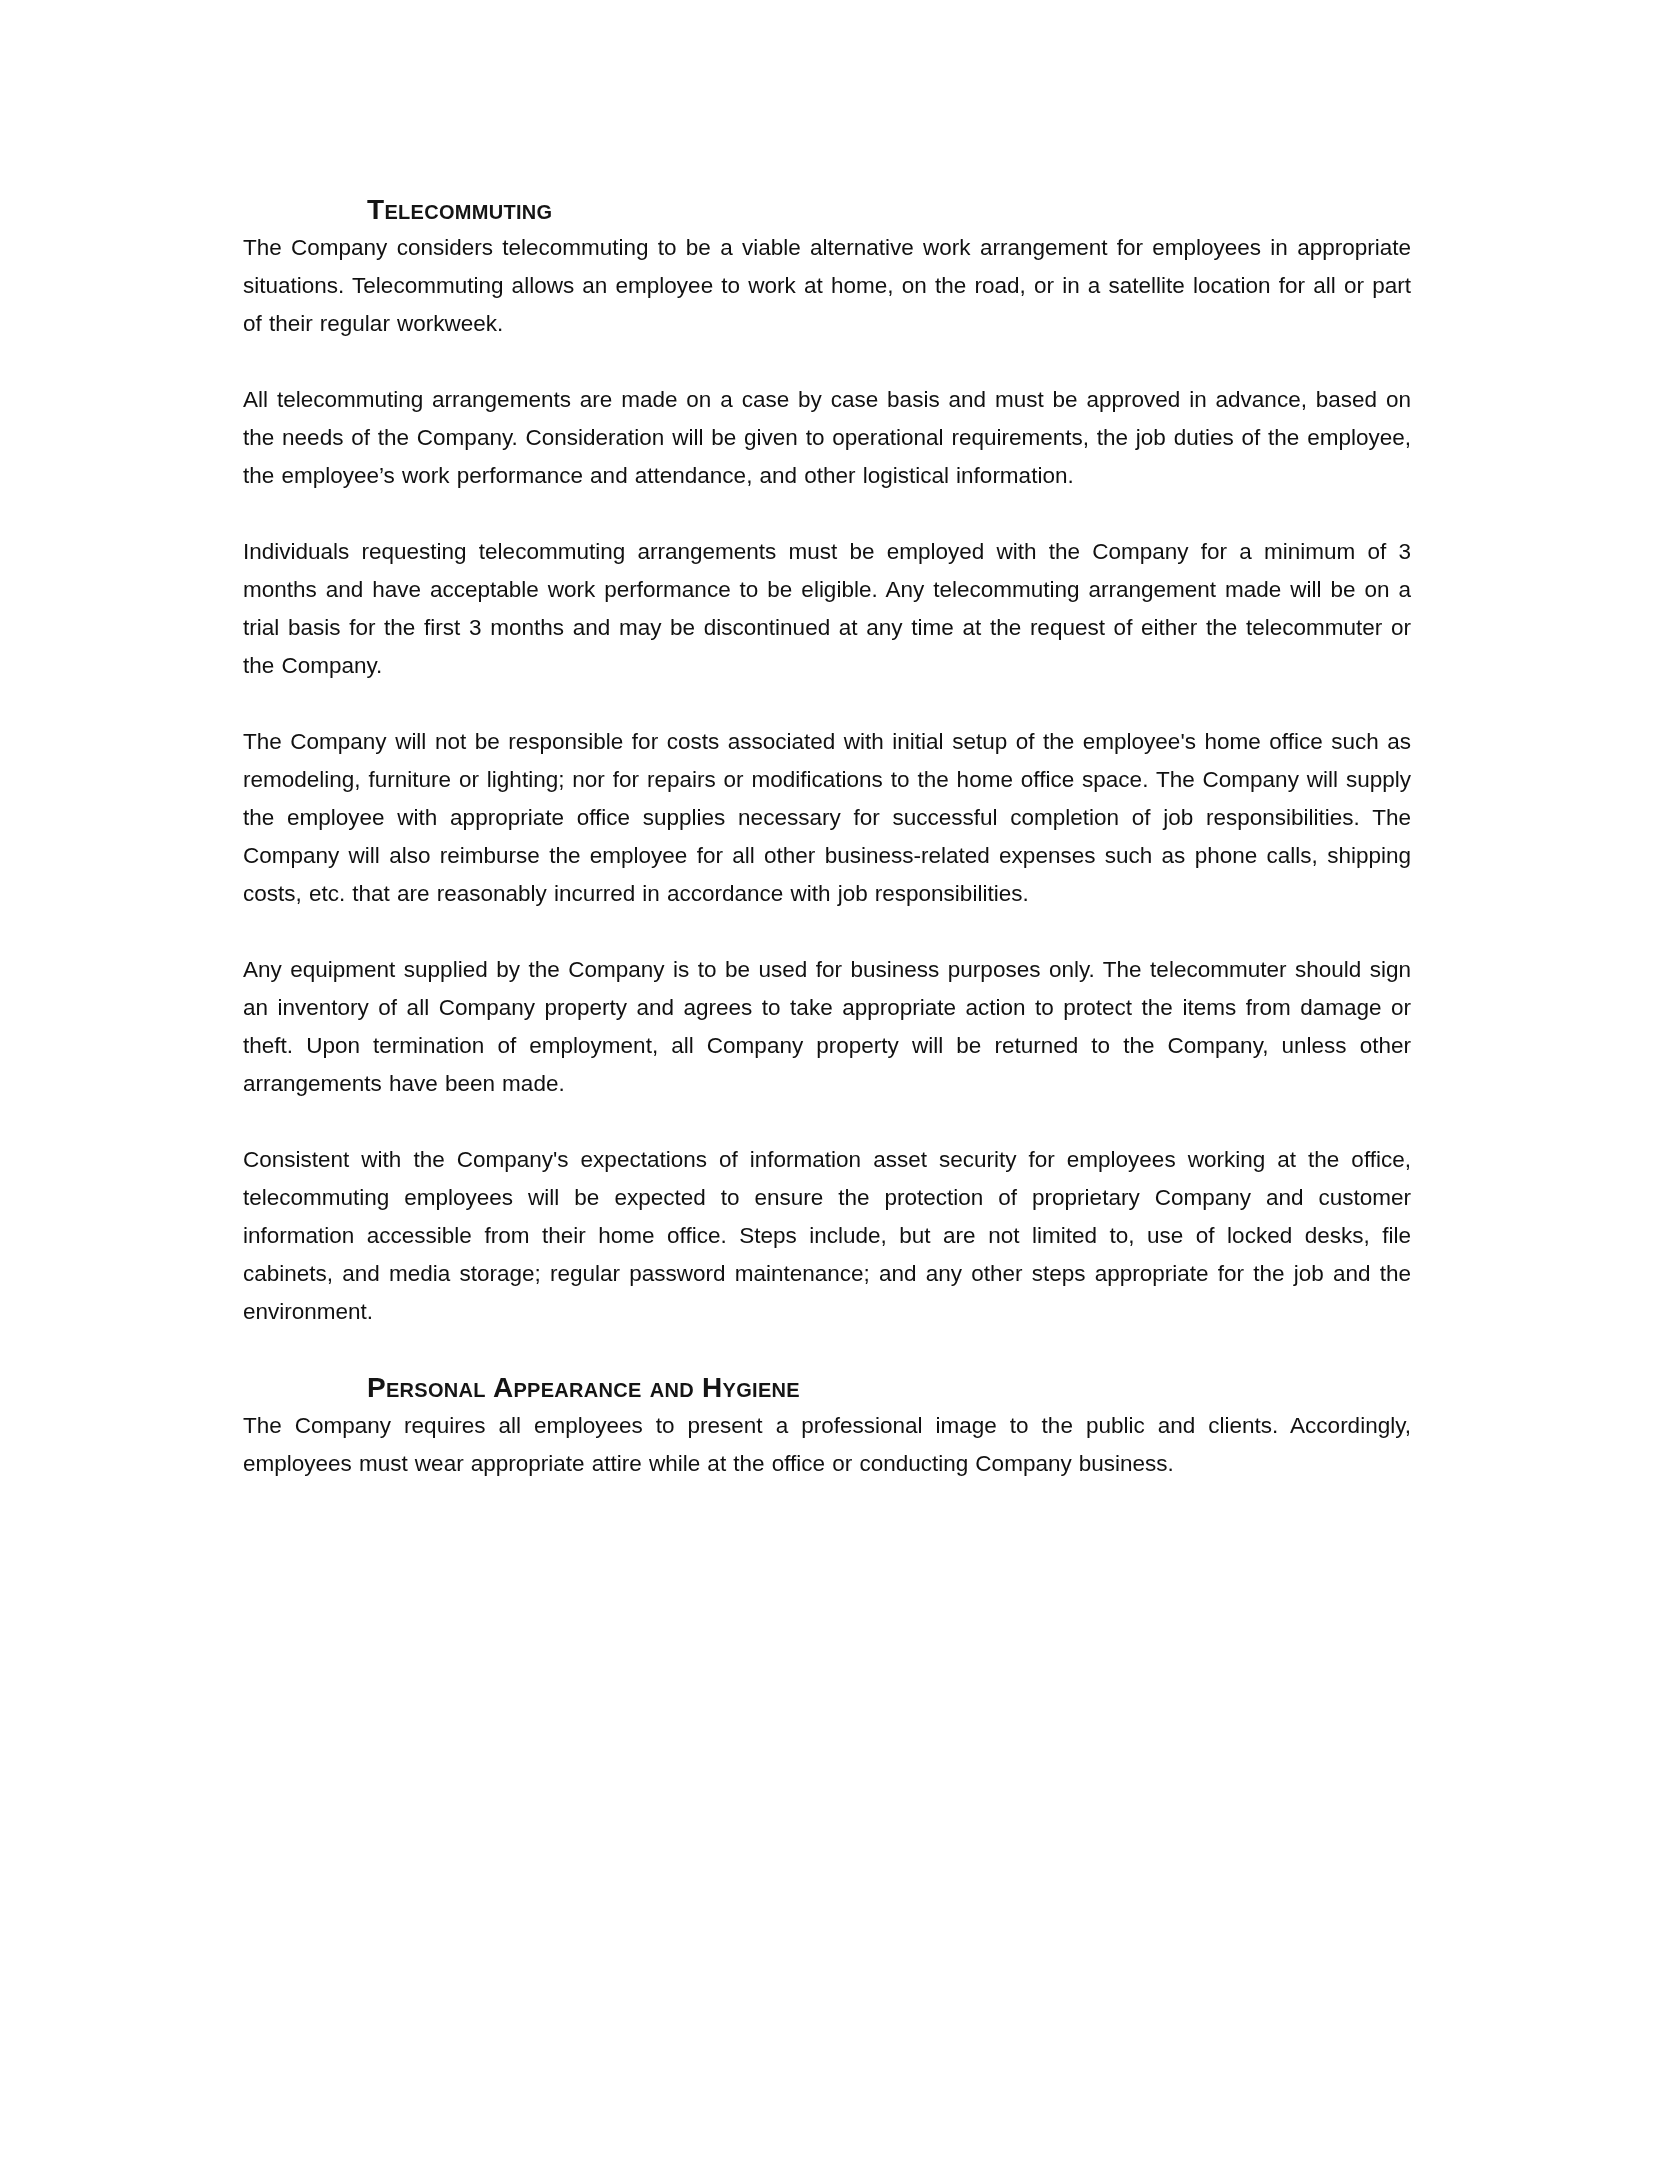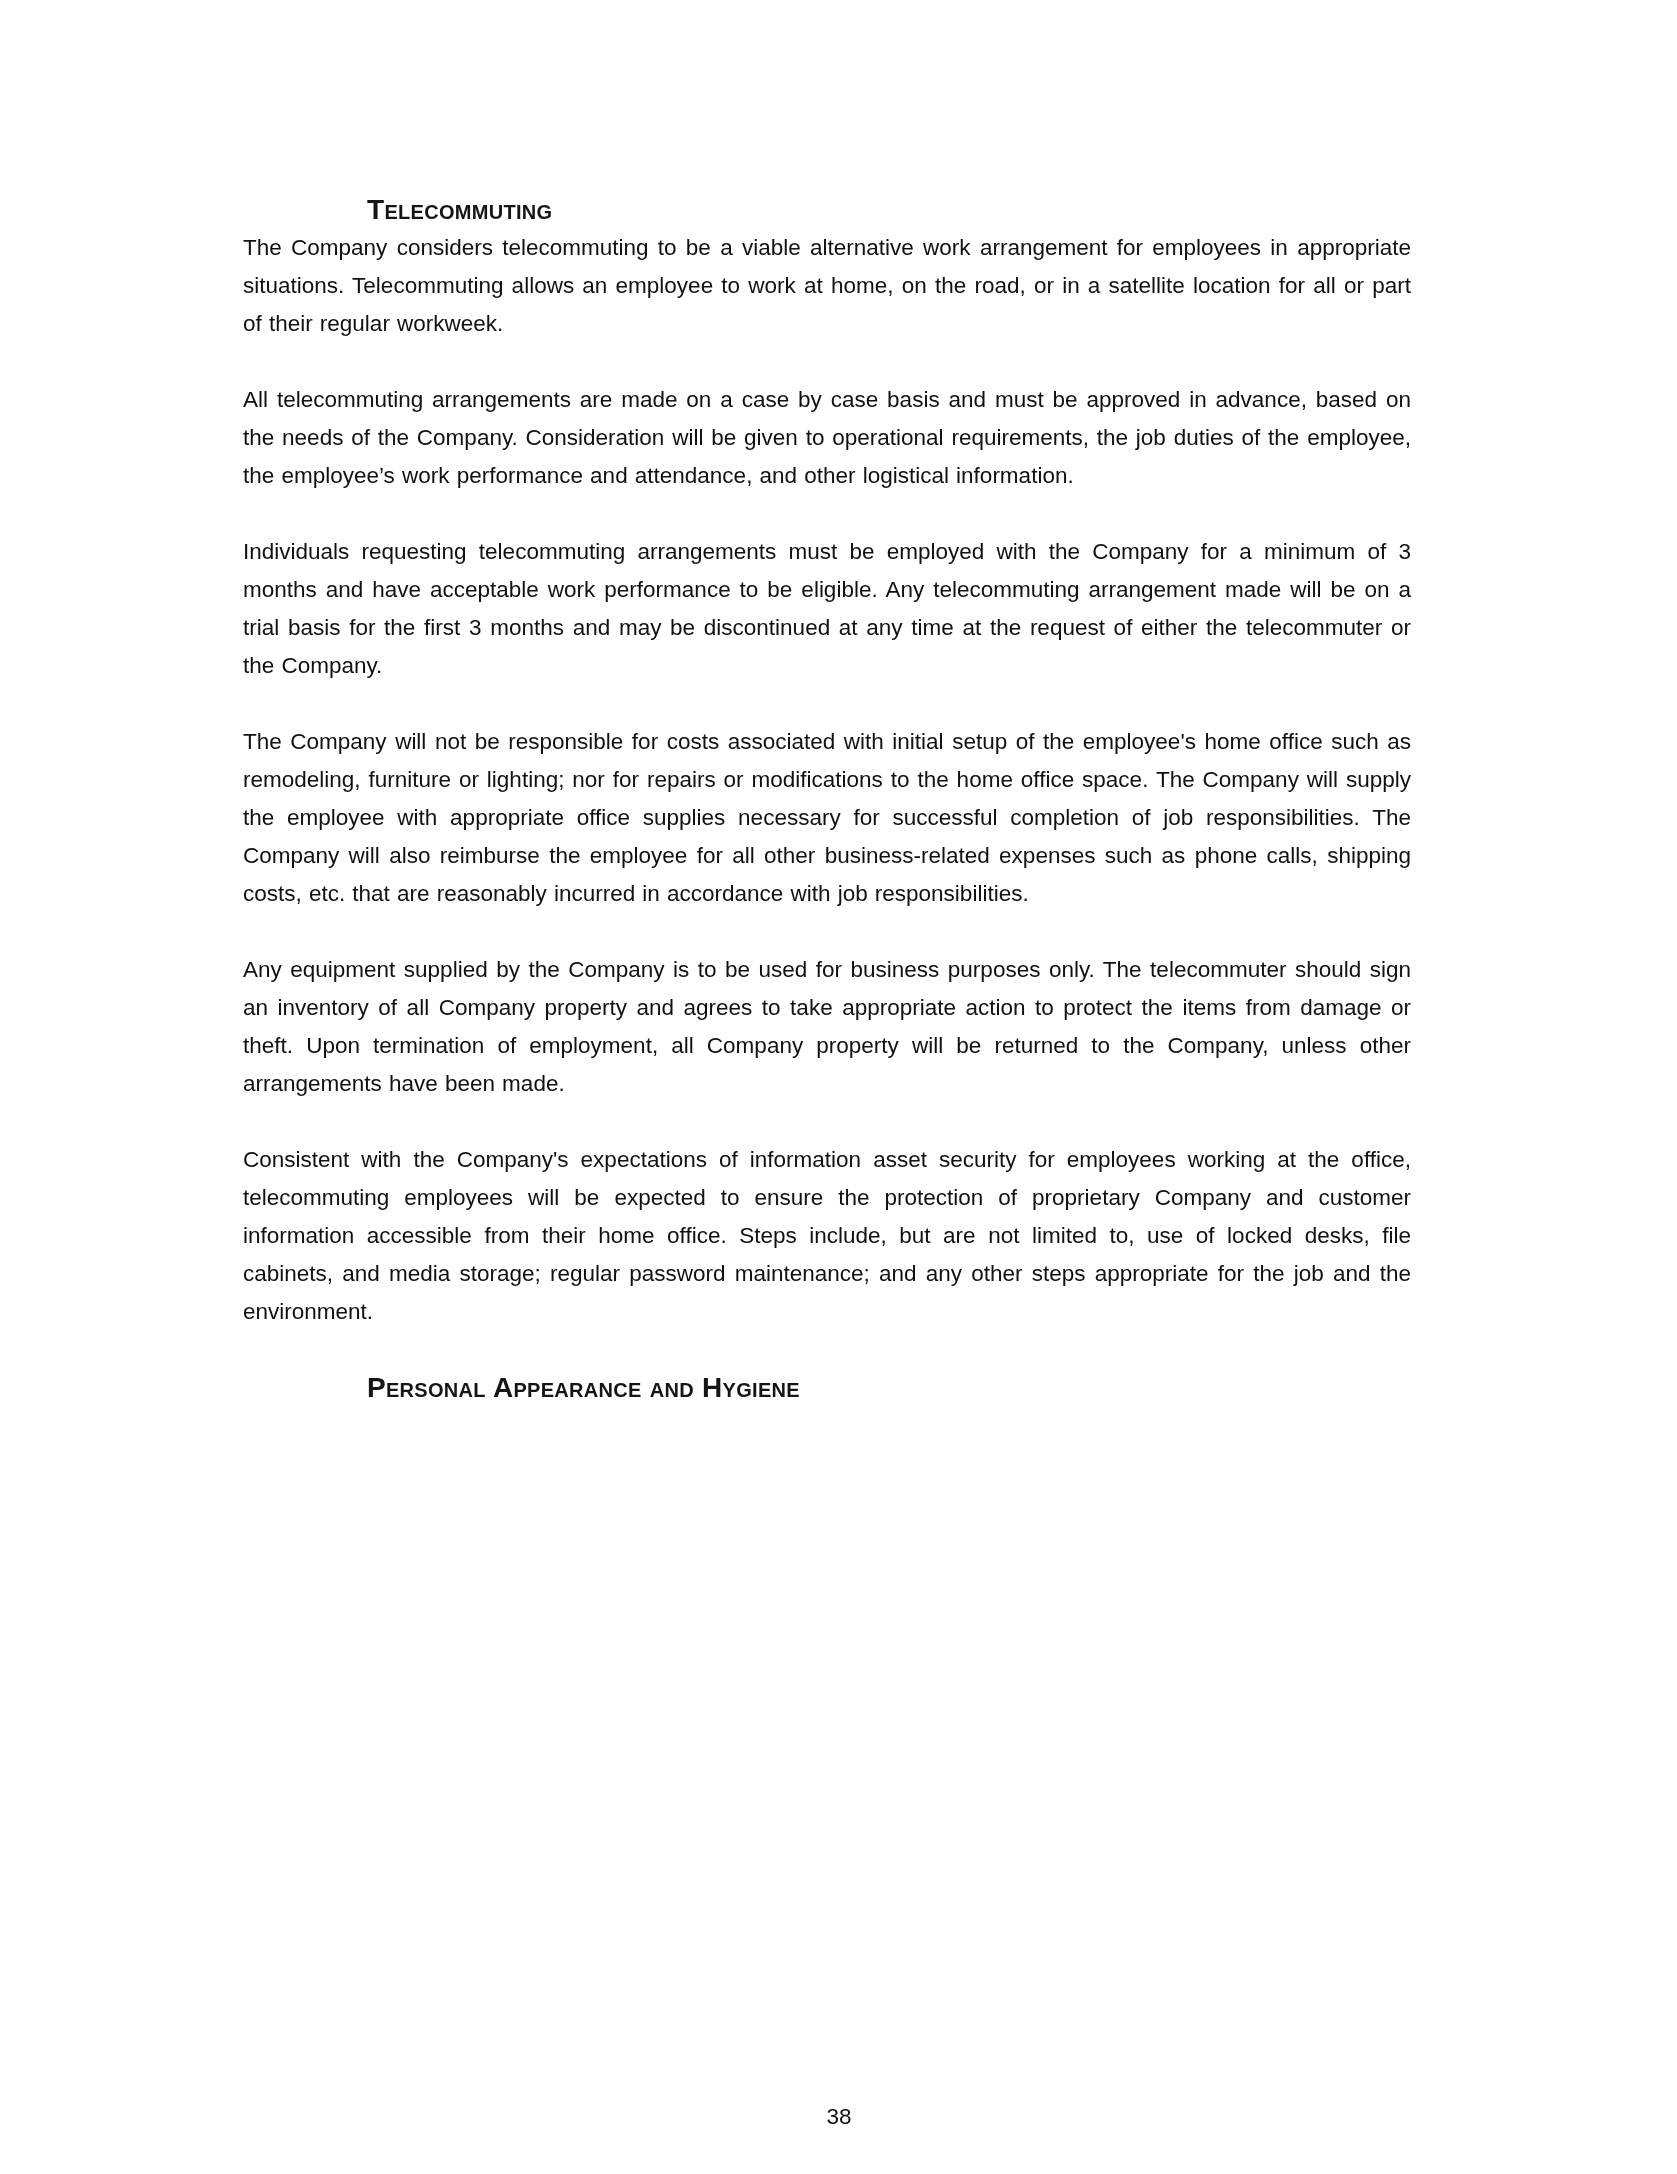--- a/index.html
+++ b/index.html
@@ -77,21 +77,19 @@
 
 
     <p class="para">The Company will not be responsible for costs associated with initial setup of the employee's home office such as remodeling, furniture or lighting; nor for repairs or modifications to the home office space. The Company will supply the employee with appropriate office supplies necessary for successful completion of job responsibilities. The Company will also reimburse the employee for all other business-related expenses such as phone calls, shipping costs, etc. that are reasonably incurred in accordance with job responsibilities.</p>
 
     <p class="para">Any equipment supplied by the Company is to be used for business purposes only. The telecommuter should sign an inventory of all Company property and agrees to take appropriate action to protect the items from damage or theft. Upon termination of employment, all Company property will be returned to the Company, unless other arrangements have been made.</p>
 
     <p class="para">Consistent with the Company's expectations of information asset security for employees working at the office, telecommuting employees will be expected to ensure the protection of proprietary Company and customer information accessible from their home office. Steps include, but are not limited to, use of locked desks, file cabinets, and media storage; regular password maintenance; and any other steps appropriate for the job and the environment.</p>
 
     <h2 class="section-heading gap-before-heading">Personal Appearance and Hygiene</h2>
 
+    <p class="para">The Company requires all employees to present a professional image to the public and clients. Accordingly, employees must wear appropriate attire while at the office or conducting Company business.</p>
 
   </main>
 
-  <footer class="page-footer">
-    <span class="page-number">38</span>
-  </footer>
 
 </div>
 
 
 </body></html>

